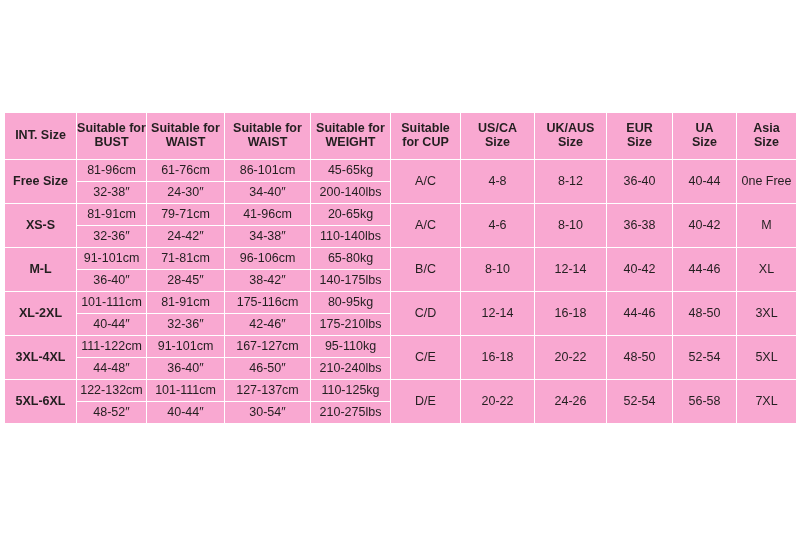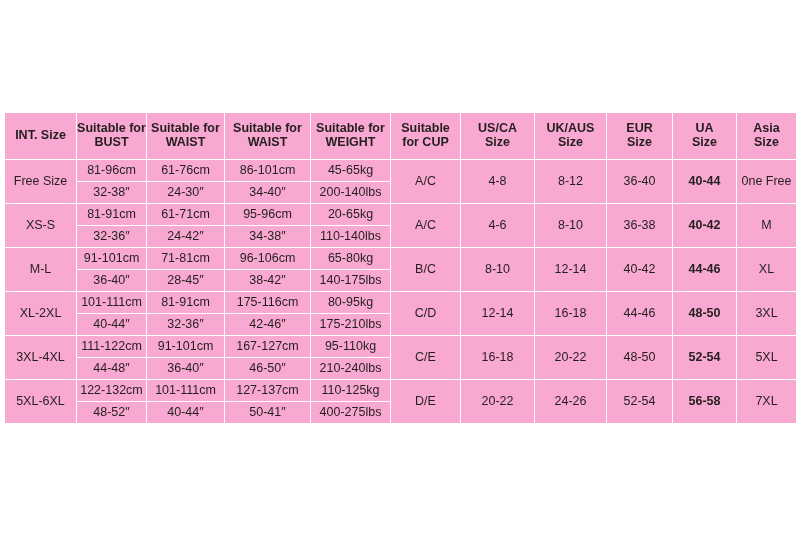--- a/index.html
+++ b/index.html
@@ -41,25 +41,25 @@
     font-weight: bold;
     font-size: 12.5px;
     padding: 2px 1px;
   }
   thead th .hl1 { display: block; }
   thead th .hl2 { display: block; }
   tbody td {
     height: 21px;
   }
   td.label-cell {
+    font-weight: bold;
+    font-size: 13px;
+  }
+  td.ua-col {
     font-weight: normal;
-    font-size: 13px;
-  }
-  td.ua-col {
-    font-weight: bold;
     margin-left: 13px;
   }
   th.ua-head {
     font-size: 14px;
   }
   
   col.c0 { width: 72px; }
   col.c1 { width: 70px; }
   col.c2 { width: 78px; }
   col.c3 { width: 86px; }
@@ -155,22 +155,22 @@
       <tr>
         <td>32-38″</td>
         <td>24-30″</td>
         <td>34-40″</td>
         <td>200-140lbs</td>
       </tr>
 
       <tr>
         <td class="label-cell" rowspan="2">XS-S</td>
         <td>81-91cm</td>
-        <td>61-71cm</td>
-        <td>95-96cm</td>
+        <td>79-71cm</td>
+        <td>41-96cm</td>
         <td>20-65kg</td>
         <td rowspan="2">A/C</td>
         <td rowspan="2">4-6</td>
         <td rowspan="2">8-10</td>
         <td rowspan="2">36-38</td>
         <td class="ua-col" rowspan="2">40-42</td>
         <td rowspan="2">M</td>
       </tr>
       <tr>
         <td>32-36″</td>
@@ -248,18 +248,18 @@
         <td rowspan="2">D/E</td>
         <td rowspan="2">20-22</td>
         <td rowspan="2">24-26</td>
         <td rowspan="2">52-54</td>
         <td class="ua-col" rowspan="2">56-58</td>
         <td rowspan="2">7XL</td>
       </tr>
       <tr>
         <td>48-52″</td>
         <td>40-44″</td>
-        <td>50-41″</td>
-        <td>400-275lbs</td>
+        <td>30-54″</td>
+        <td>210-275lbs</td>
       </tr>
     </tbody>
   </table>
 </div>
 
 </body></html>

